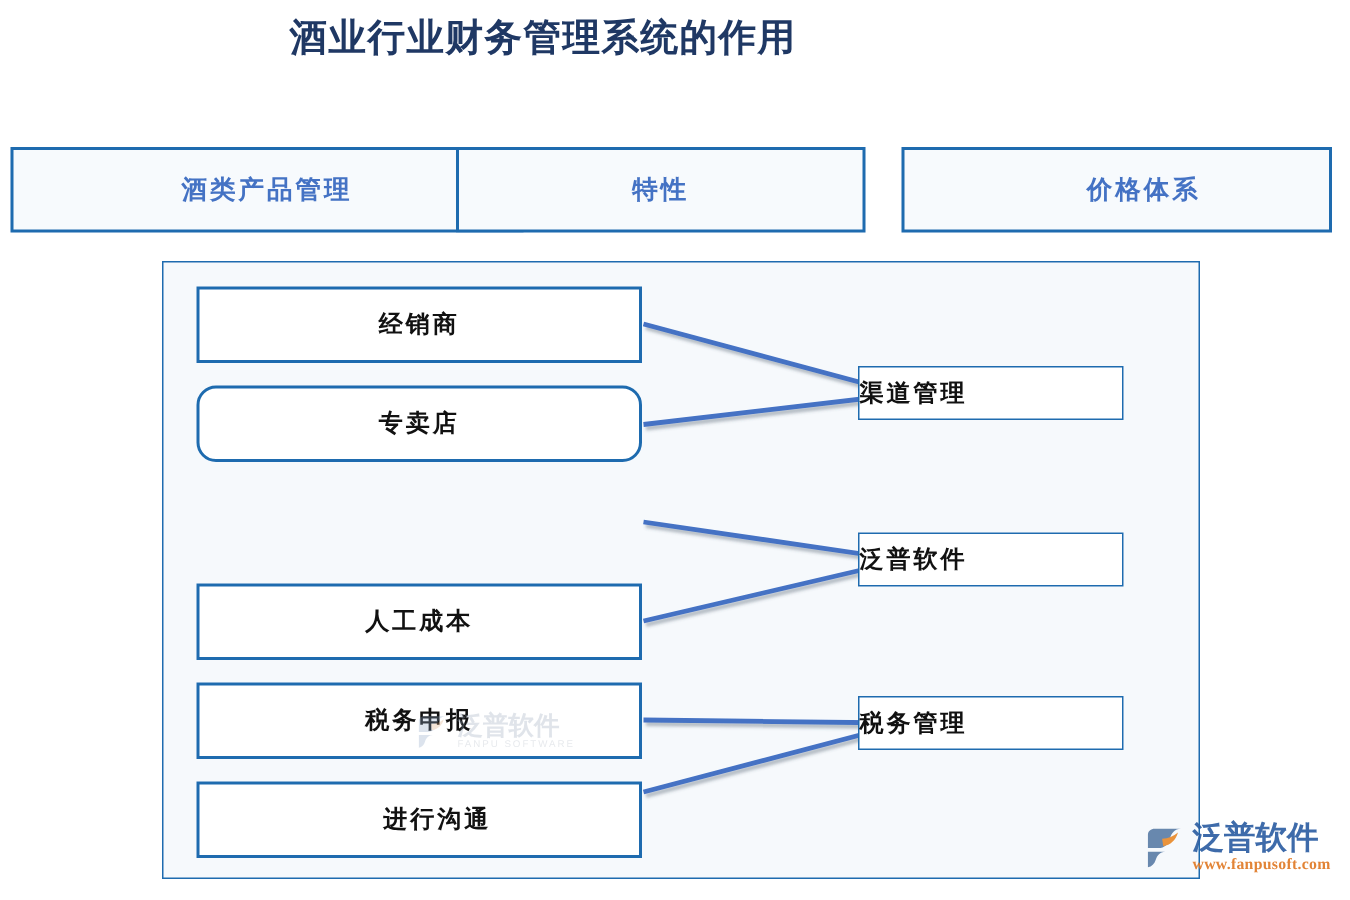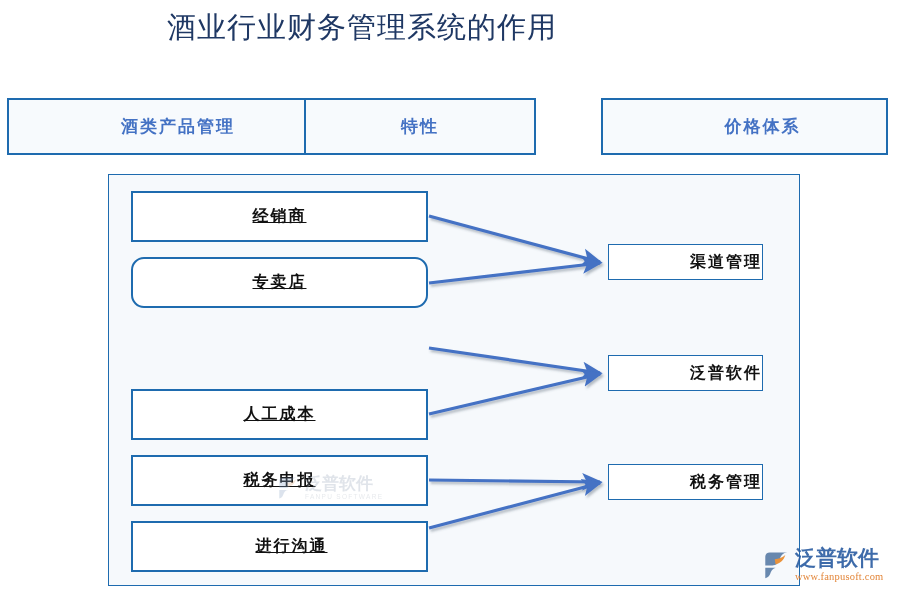--- a/index.html
+++ b/index.html
@@ -21,22 +21,22 @@
     height: 600px;
   }
 
   
   .page-title {
     position: absolute;
     left: 0;
     top: 8px;
     width: 724px;
     text-align: center;
-    font-size: 29px;
-    font-weight: 400;
+    font-size: 25px;
+    font-weight: 700;
     letter-spacing: 1px;
     color: #1F3864;
     font-family: "Liberation Serif", "DejaVu Serif", serif;
     white-space: nowrap;
   }
 
   
   .header-box {
     position: absolute;
     top: 98px;
@@ -47,21 +47,21 @@
     display: flex;
     align-items: center;
     justify-content: center;
     color: #4472C4;
     font-size: 17px;
     font-weight: bold;
     letter-spacing: 2px;
     font-family: "Liberation Serif", "DejaVu Serif", serif;
   }
   .hb-0 { left: 7px;   width: 342px; }
-  .hb-1 { left: 304px; width: 232px; }
+  .hb-1 { left: 304px; width: 273px; }
   .hb-2 { left: 601px; width: 287px; padding-left: 36px; }
 
   
   .main-panel {
     position: absolute;
     left: 108px;
     top: 174px;
     width: 692px;
     height: 412px;
     box-sizing: border-box;
@@ -89,41 +89,40 @@
     border: 2px solid #1E6BAF;
     background: #FFFFFF;
     display: flex;
     align-items: center;
     justify-content: center;
     color: #111111;
     font-size: 16px;
     font-weight: bold;
     letter-spacing: 2px;
     font-family: "Liberation Serif", "DejaVu Serif", serif;
-    text-decoration: underline;
   }
   .src-0 { top: 191px; }
   .src-1 { top: 257px; border-radius: 13px; }
   .src-2 { top: 323px; }
   .src-3 { top: 389px; }
   .src-4 { top: 455px; }
   .src-5 { top: 521px; padding-left: 24px; }
 
   
   .tgt-box {
     position: absolute;
-    left: 608px;
-    width: 155px;
+    left: 572px;
+    width: 177px;
     height: 36px;
     box-sizing: border-box;
     border: 1.5px solid #1E6BAF;
     background: #FFFFFF;
     display: flex;
     align-items: center;
-    justify-content: flex-end;
+    justify-content: flex-start;
     color: #111111;
     font-size: 16px;
     font-weight: bold;
     letter-spacing: 2px;
     font-family: "Liberation Serif", "DejaVu Serif", serif;
   }
   .tgt-0 { top: 244px; }
   .tgt-1 { top: 355px; }
   .tgt-2 { top: 464px; font-family: Liberation Serif, serif; }
 
@@ -189,21 +188,21 @@
   }
   .logo-br .lg-cn {
     font-size: 21px;
     font-weight: bold;
     color: #2E5FA3;
     letter-spacing: 0px;
     font-family: "Liberation Serif", "DejaVu Serif", serif;
   }
   .logo-br .lg-url {
     font-size: 10.5px;
-    font-weight: normal;
+    font-weight: bold;
     color: #E07A26;
     letter-spacing: 0.2px;
     margin-top: 3px;
     font-family: "Liberation Serif", "DejaVu Serif", serif;
   }
 </style>
 </head>
 <body>
 
 <div id="canvas">

